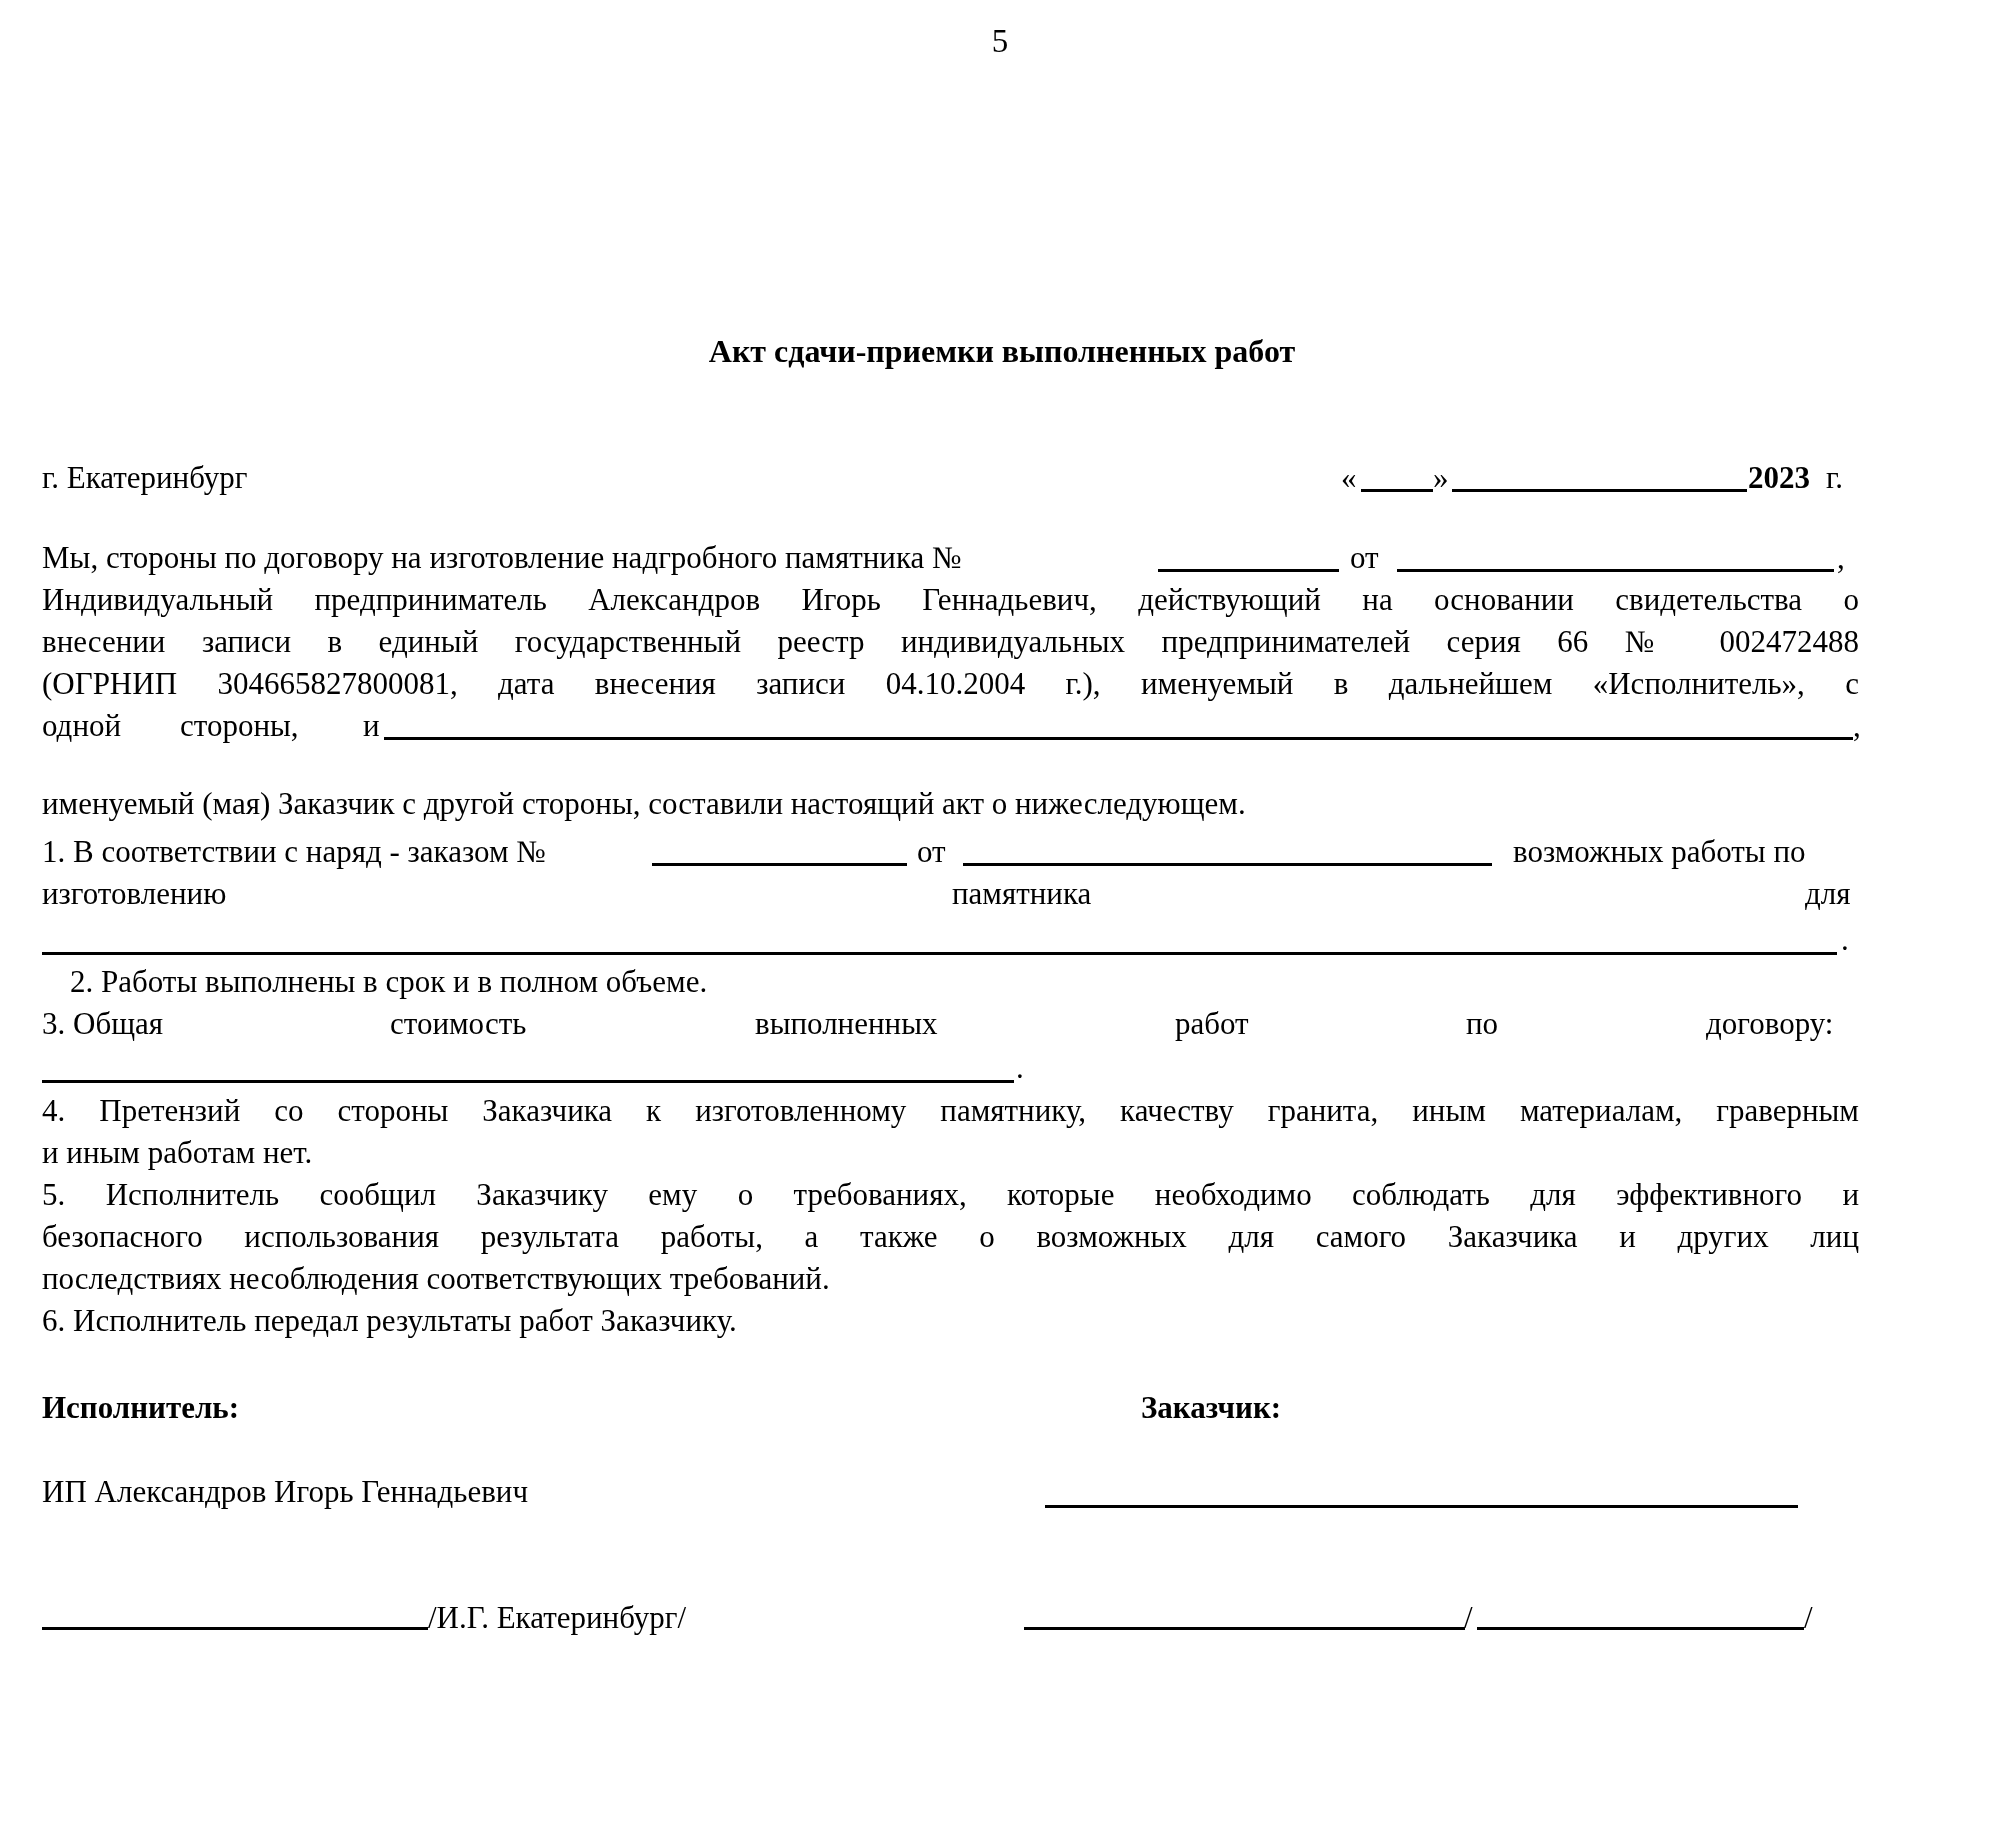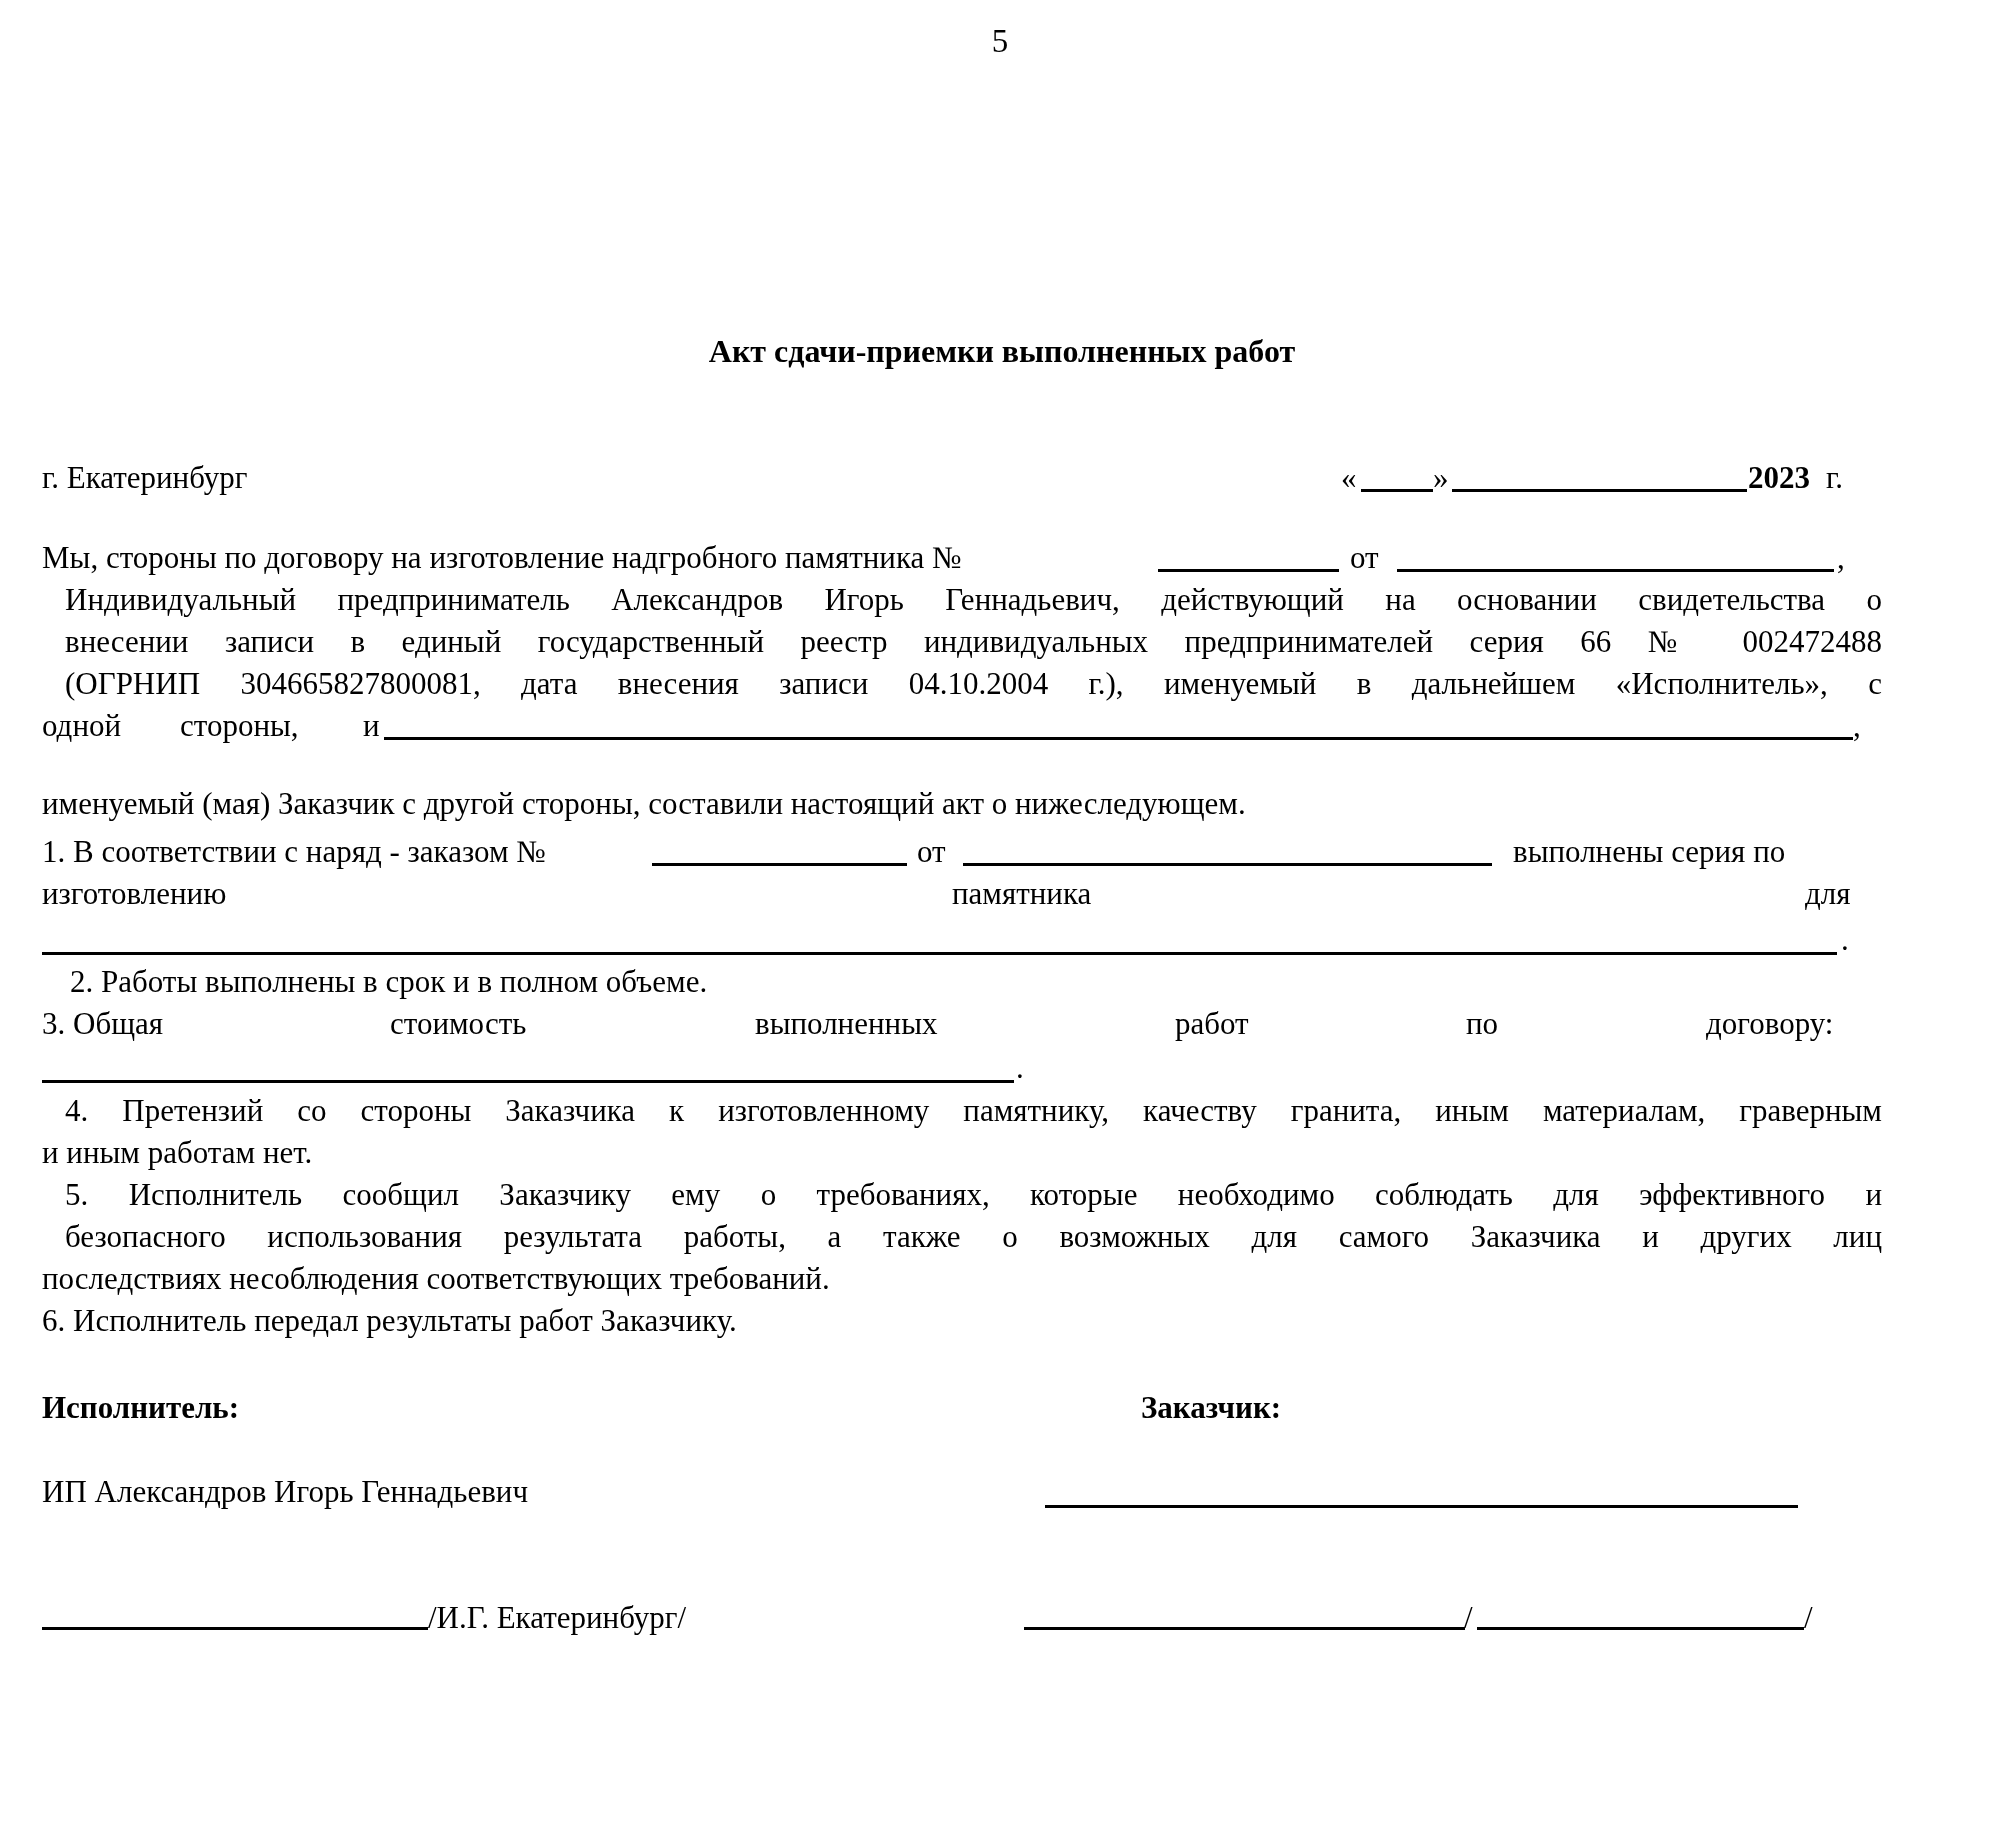--- a/index.html
+++ b/index.html
@@ -1,20 +1,20 @@
 <!DOCTYPE html>
 <html style="font-size:14px"><head>
 <meta charset="utf-8">
 <style>
   html, body { margin: 0; padding: 0; background: #ffffff; }
   body { width: 2008px; height: 1835px; position: relative; overflow: hidden;
          font-family: "Liberation Serif", "DejaVu Serif", serif; font-size: 31px; color: #000; }
   .abs { position: absolute; white-space: nowrap; line-height: 1; }
   .line { position: absolute; left: 42px; width: 1817px; white-space: nowrap; line-height: 1; }
-  .just { text-align: justify; text-align-last: justify; white-space: normal; height: 35px; overflow: visible; margin-left: 23px; }
+  .just { text-align: justify; text-align-last: justify; white-space: normal; height: 35px; overflow: visible; }
   .bold { font-weight: bold; }
   .ul { position: absolute; height: 2.6px; background: #000; }
   .center { text-align: center; }
 </style>
 </head>
 <body>
 
 <div class="abs center" style="left:912px; width:176px; top:24.6px; font-size:33px;">5</div>
 
 <div class="abs center bold" style="left:527px; width:950px; top:335px; font-size:32px;">Акт сдачи-приемки выполненных работ</div>
@@ -47,21 +47,21 @@
   <span class="abs" style="left:1853px; top:710px;">,</span>
 
   <span class="abs" style="left:42px; top:788px;">именуемый (мая) Заказчик с другой стороны, составили настоящий акт о нижеследующем.</span>
 </div>
 
 <div>
   <span class="abs" style="left:42px; top:836px;">1. В соответствии с наряд - заказом №</span>
   <div class="ul" style="left:652px; top:863px; width:255px;"></div>
   <span class="abs" style="left:917px; top:836px;">от</span>
   <div class="ul" style="left:963px; top:863px; width:529px;"></div>
-  <span class="abs" style="left:1513px; top:836px;">выполнены серия по</span>
+  <span class="abs" style="left:1513px; top:836px;">возможных работы по</span>
 
   <span class="abs" style="left:42px; top:878px;">изготовлению</span>
   <span class="abs" style="left:952px; top:878px;">памятника</span>
   <span class="abs" style="left:1805px; top:878px;">для</span>
 
   <div class="ul" style="left:42px; top:952px; width:1795px;"></div>
   <span class="abs" style="left:1841px; top:924px;">.</span>
 
   <span class="abs" style="left:42px; top:966px;margin-left:28px;">2. Работы выполнены в срок и в полном объеме.</span>
 

